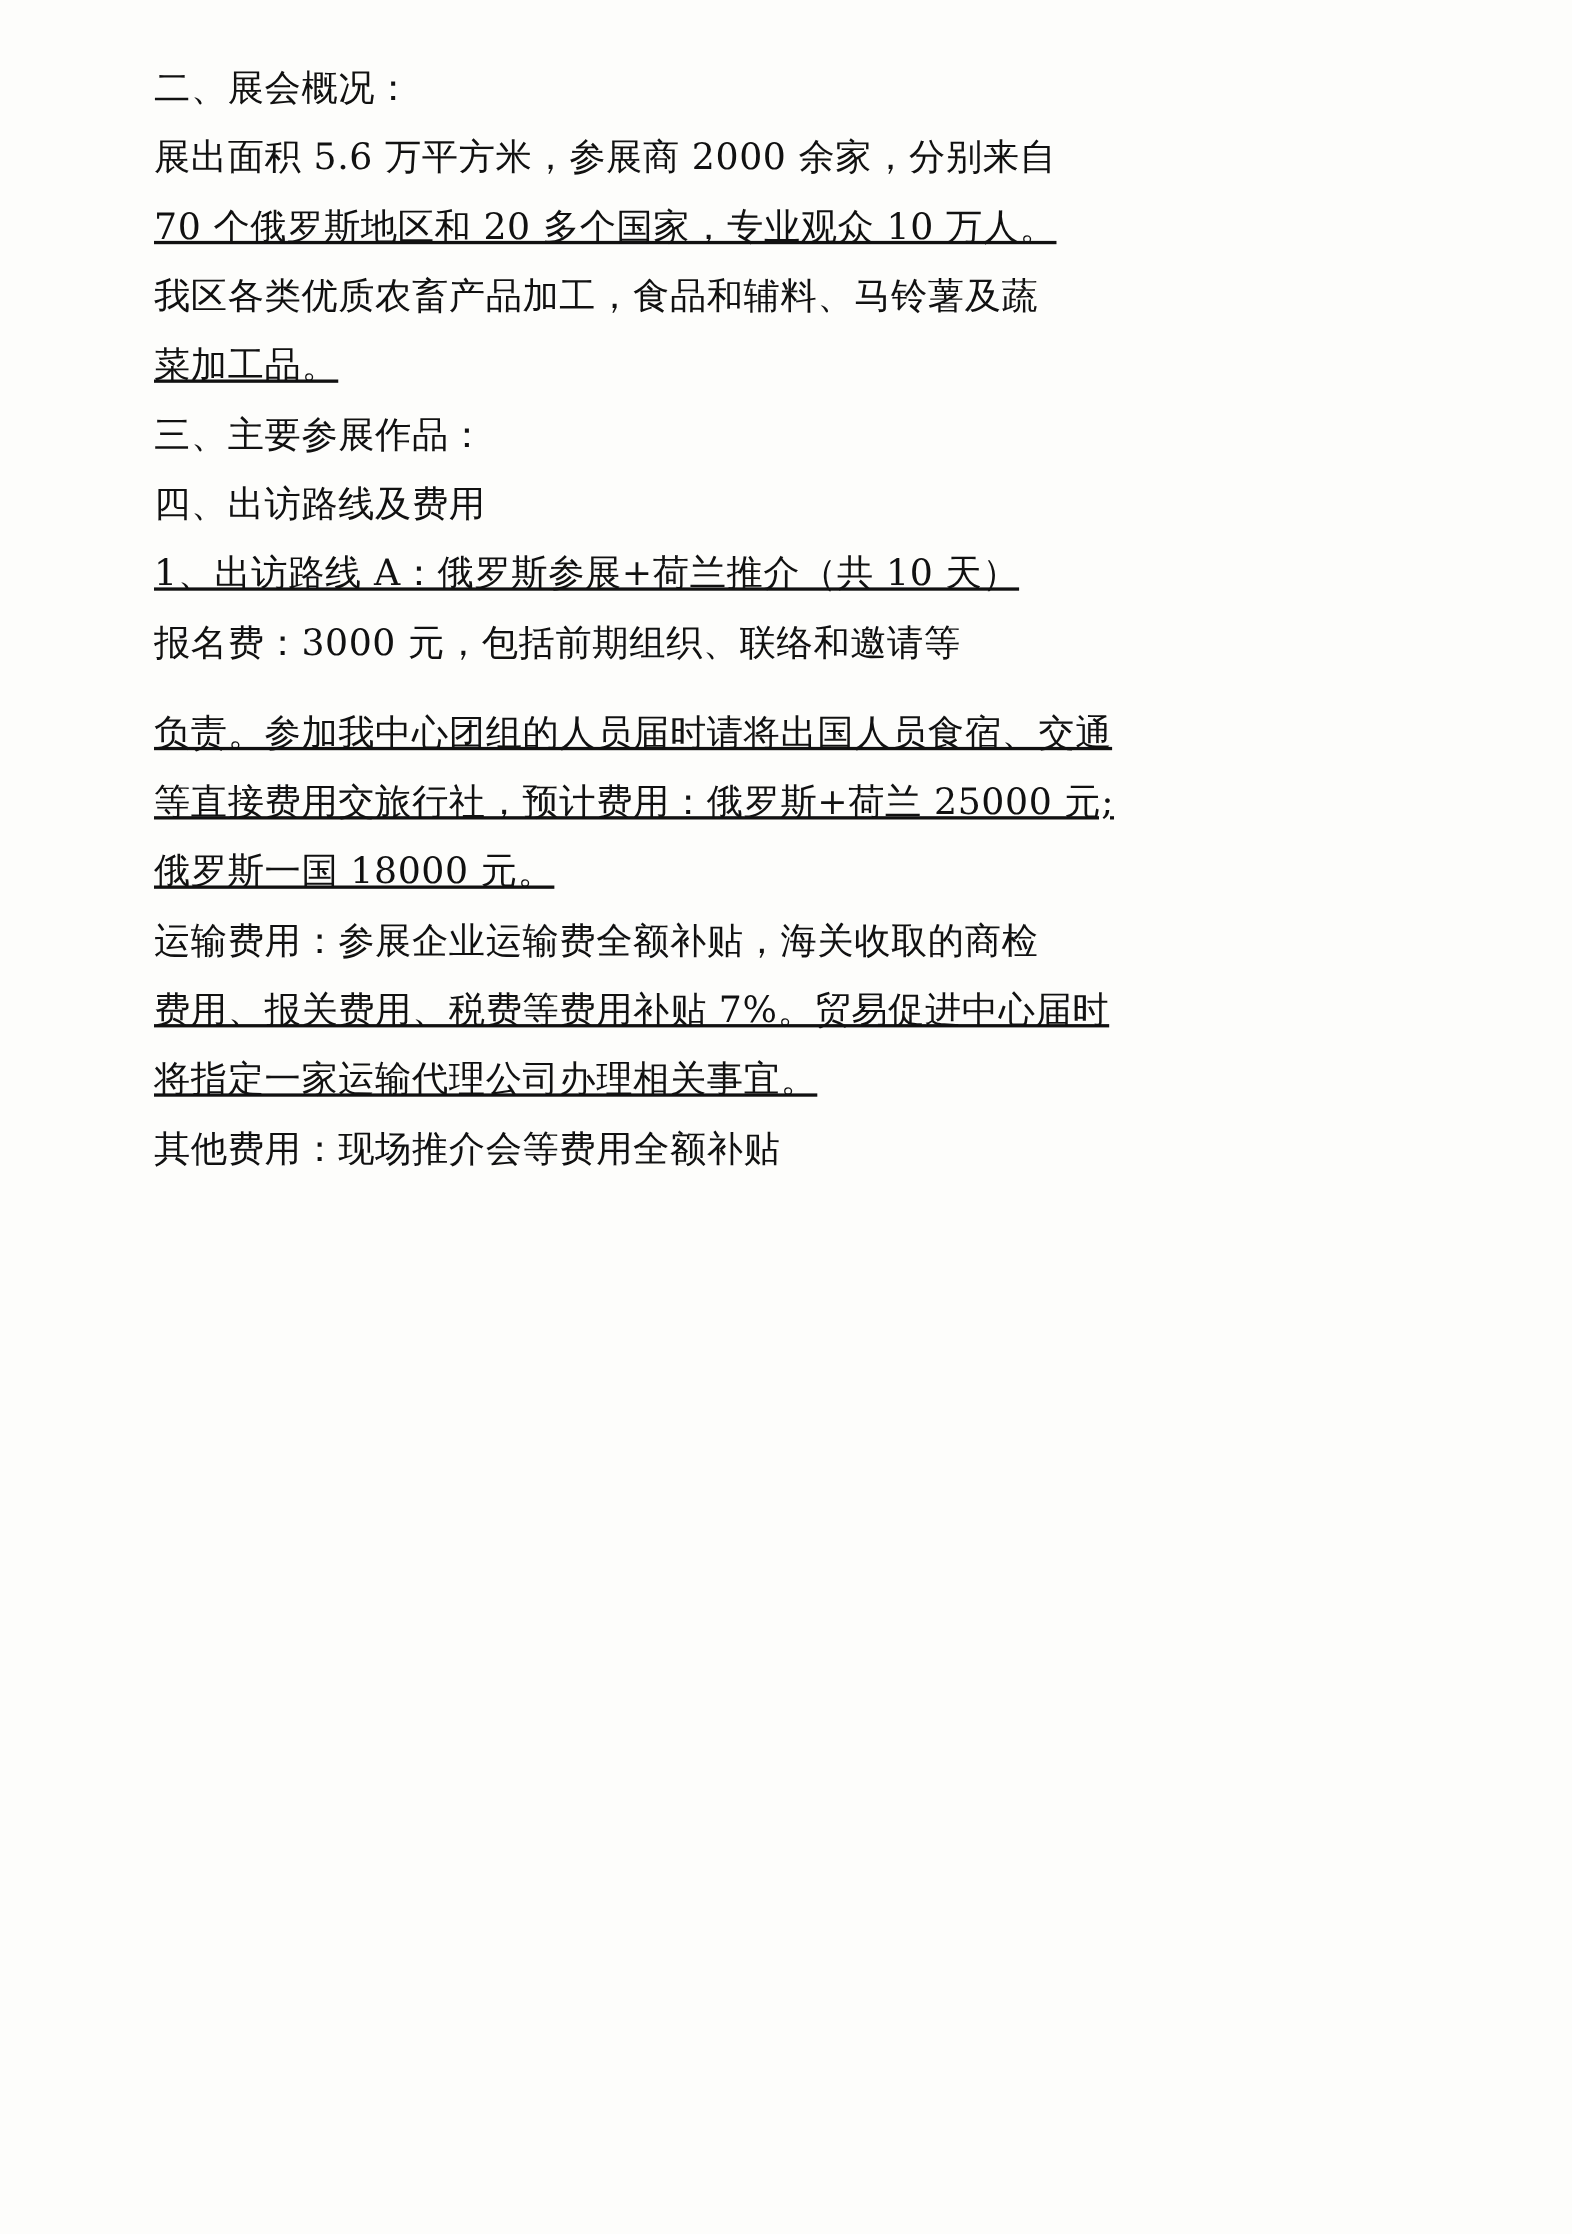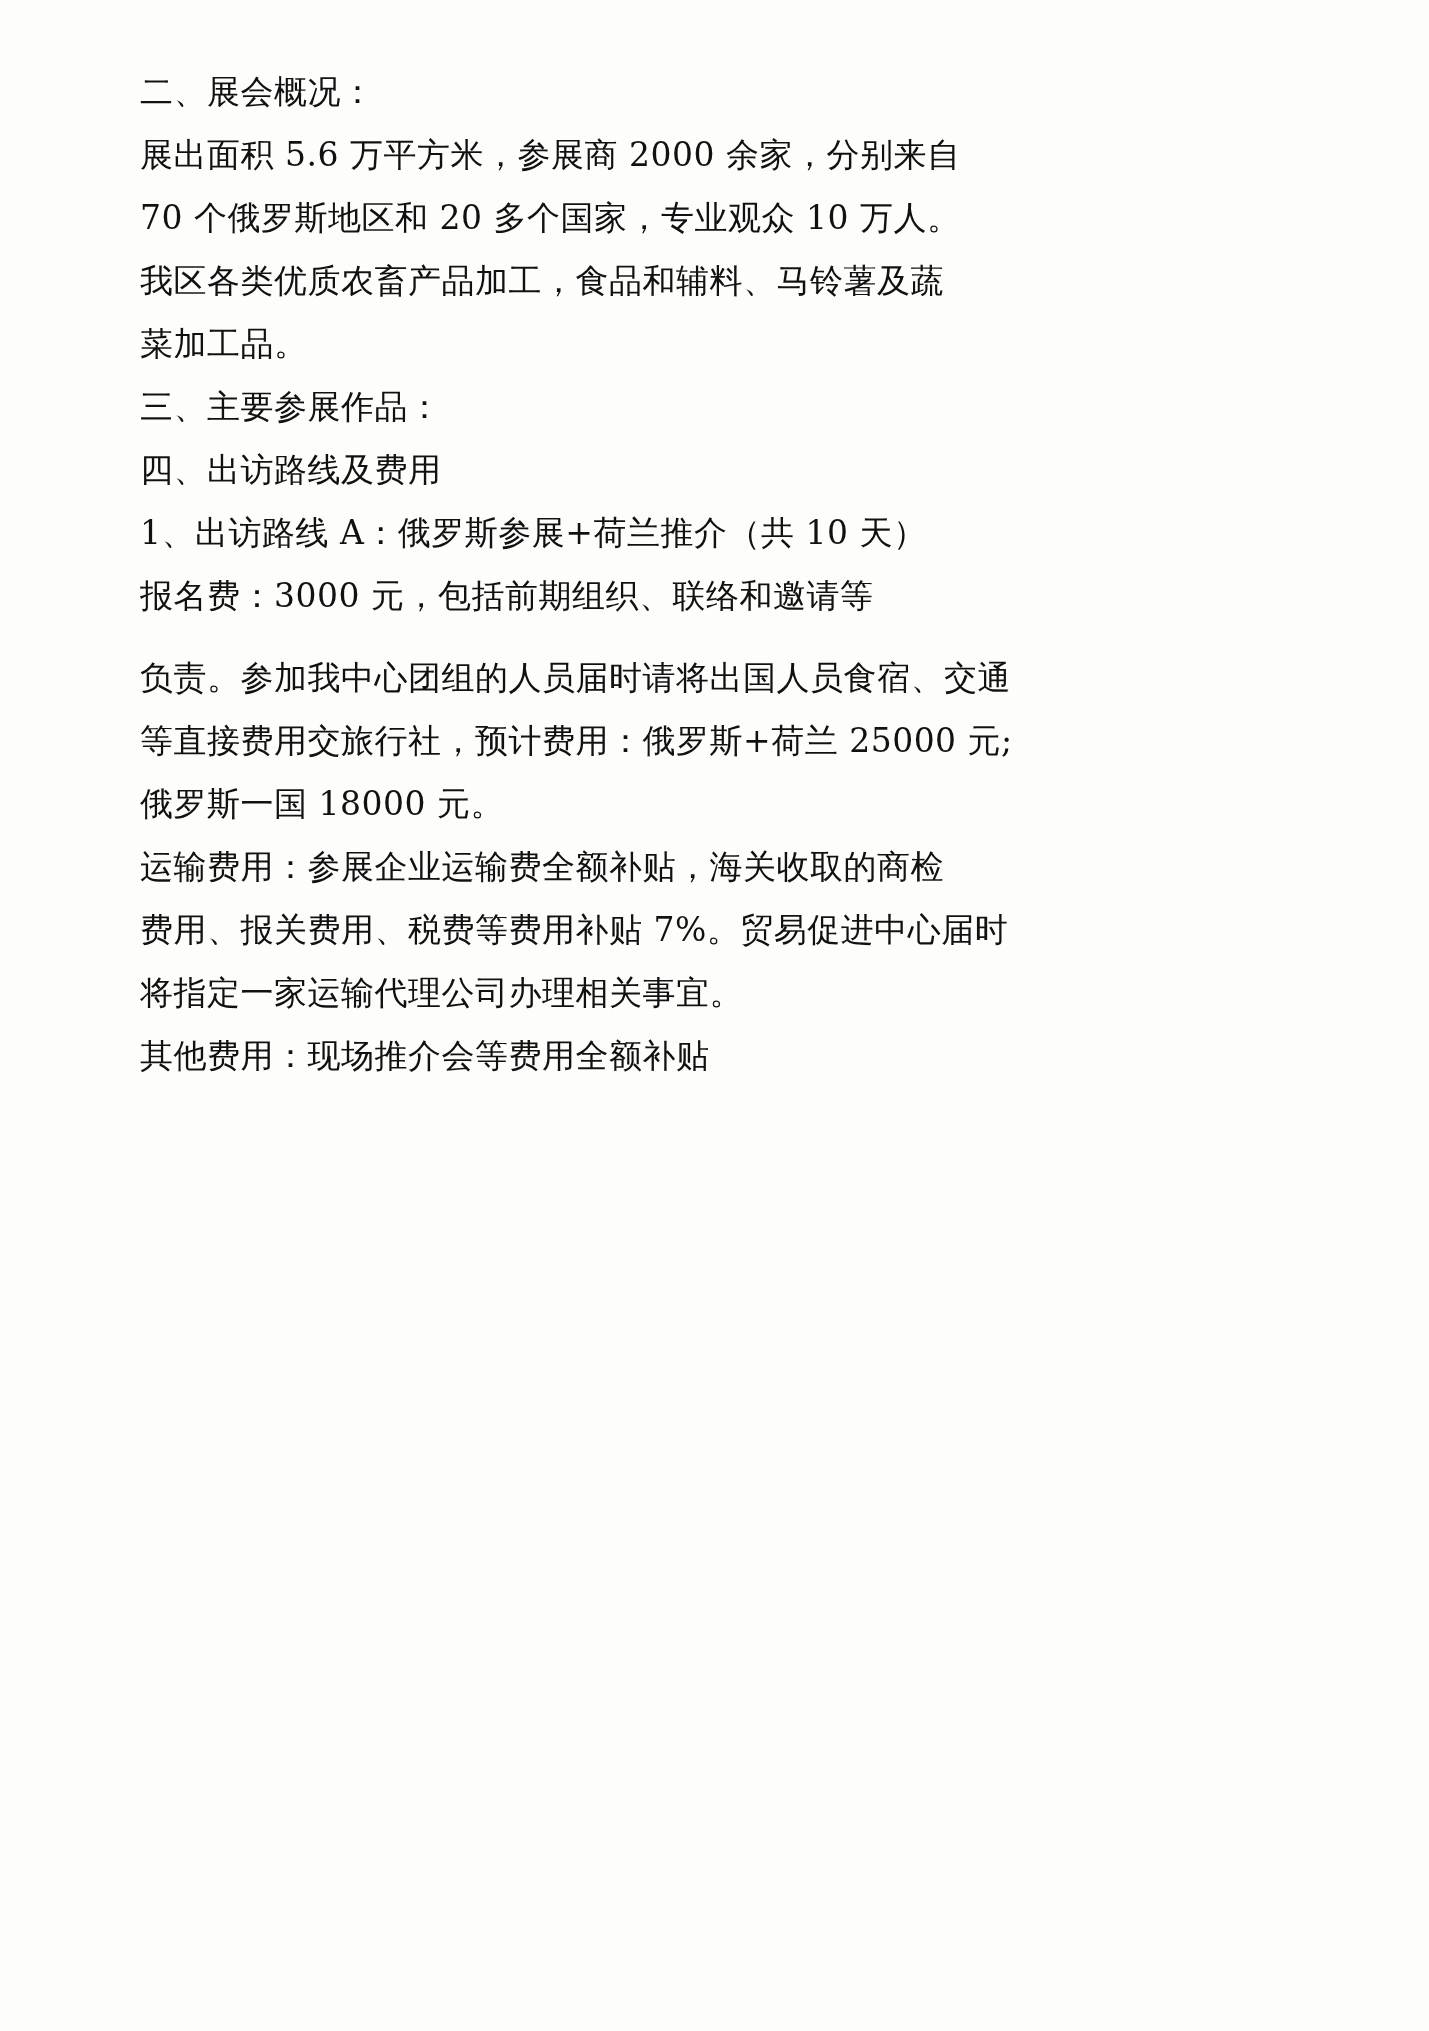--- a/index.html
+++ b/index.html
@@ -19,37 +19,38 @@
     position: absolute;
     left: 0;
     top: 0;
     width: 1429px;
     height: 2031px;
     background: #fdfdfb;
   }
   .content {
     position: absolute;
     left: 140px;
-    top: 60px;
+    top: 48px;
     width: 1125px;
   }
   .line {
     font-size: 33px;
     line-height: 63px;
     letter-spacing: 0.5px;
     white-space: pre-wrap;
     font-family: "DejaVu Serif", "Liberation Serif", serif;
     font-weight: 500;
     color: #111111;
   }
   .indent {
     text-indent: 66px;
   }
   .hang {
     text-indent: 0;
+    text-decoration: underline;
   }
   .indent-small {
     text-indent: 52px;
   }
   .block {
     margin: 0;
     padding: 0;
   }
 </style>
 </head>

